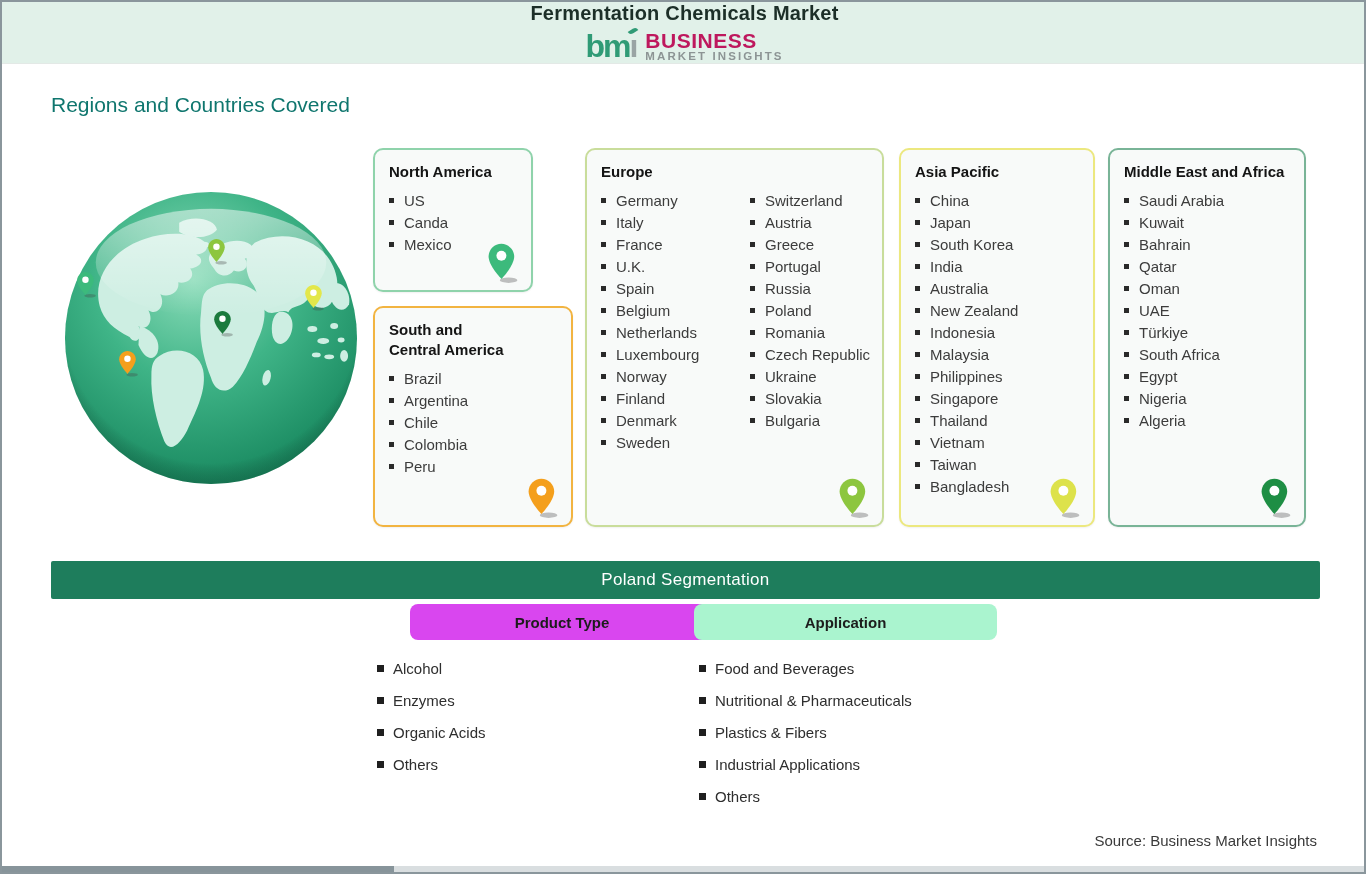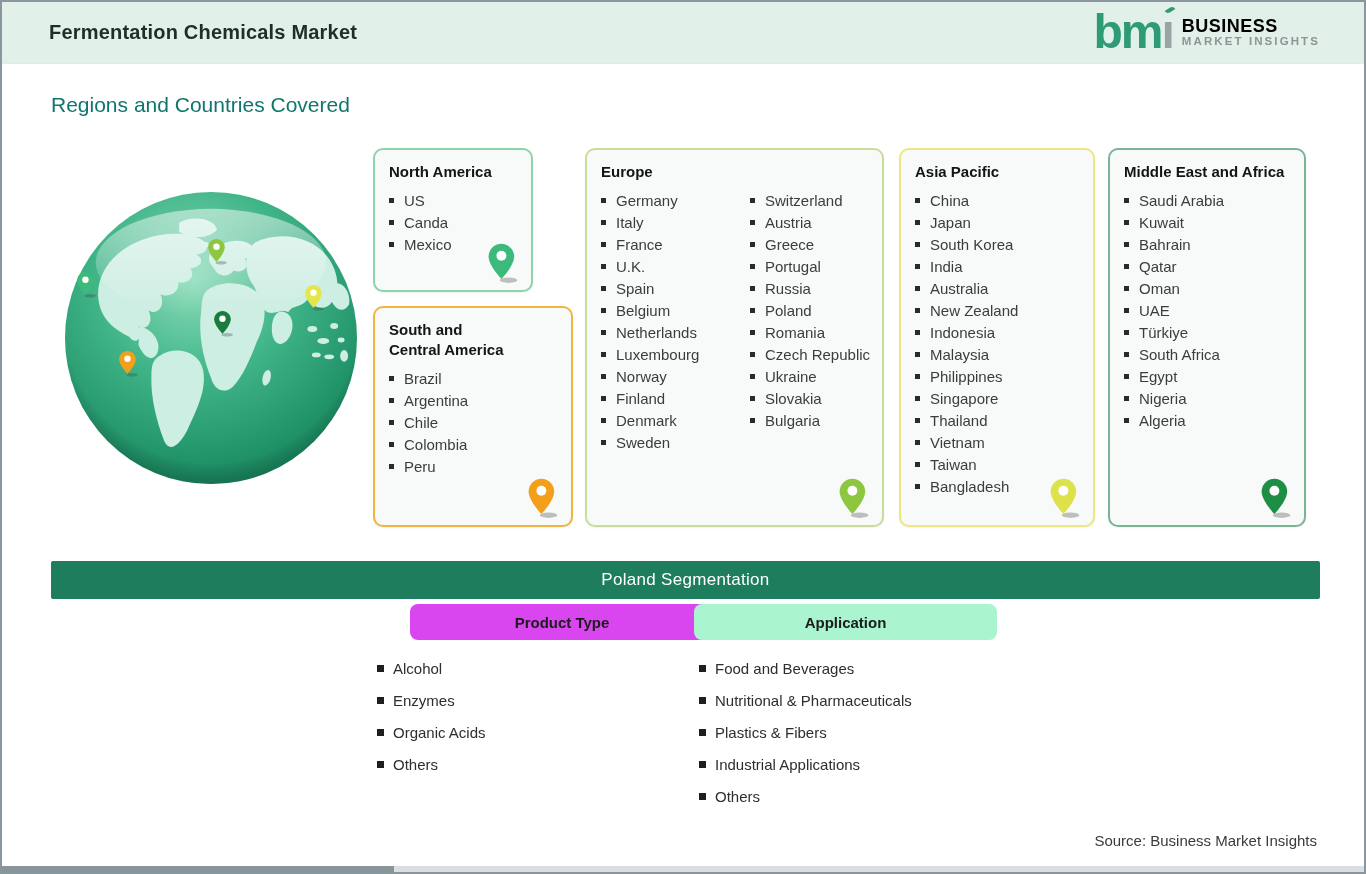--- a/index.html
+++ b/index.html
@@ -10,28 +10,28 @@
   }
   
   .header{
     position:absolute;left:0;top:0;right:0;height:62px;
     display:flex;align-items:center;justify-content:space-between;
     padding:0 44px 0 47px;box-sizing:border-box;
     border-bottom:1px solid #e3e9e6;
   }
   .header-title{font-size:20px;font-weight:bold;color:#1c2f28;letter-spacing:.2px;}
   .logo{display:flex;align-items:center;gap:9px;}
-  .logo-mark{position:relative;font-size:48px;font-weight:bold;color:#2f9b76;line-height:.85;letter-spacing:-2px;}
+  .logo-mark{position:relative;font-size:32px;font-weight:bold;color:#2f9b76;line-height:.85;letter-spacing:-2px;}
   .logo-mark .logo-i{color:#9aa4a4;}
   .logo-leaf{
     position:absolute;right:-2px;top:-4px;width:10px;height:4px;background:#2f9b76;
     border-radius:0 4px 0 4px;transform:rotate(-32deg);
   }
   .logo-text{display:flex;flex-direction:column;line-height:1.02;}
-  .logo-line1{font-size:18px;font-weight:bold;color:#000000;letter-spacing:.5px;}
+  .logo-line1{font-size:21px;font-weight:bold;color:#be185d;letter-spacing:.5px;}
   .logo-line2{font-size:11.5px;font-weight:bold;color:#8c9494;letter-spacing:2.1px;}
   
   .section-title{position:absolute;left:49px;top:91px;font-size:21px;color:#0f766e;}
   
   .globe{position:absolute;left:60px;top:187px;width:298px;height:298px;}
   .globe svg{display:block;width:100%;height:100%;}
   .globe-pin{position:absolute;width:21px;height:27px;}
   .globe-pin svg,.card-pin svg{display:block;width:100%;height:100%;}
   
   .card{
@@ -72,21 +72,21 @@
   
   .source{position:absolute;right:47px;top:830px;font-size:15px;color:#3a3a3a;}
   .scroll-track{position:absolute;left:0;right:0;bottom:0;height:6px;background:#d9dee0;}
   .scroll-thumb{position:absolute;left:0;bottom:0;height:6px;width:392px;background:#87949a;}
 </style>
 </head>
 <body>
 
 <div class="frame">
 
-  <div class="header" style="background-color: rgb(225, 241, 233);">
+  <div class="header" style="background-color: rgb(225, 241, 233); flex-direction: column;">
     <div class="header-title">Fermentation Chemicals Market</div>
     <div class="logo">
       <div class="logo-mark"><span>bm</span><span class="logo-i">ı</span><span class="logo-leaf"></span></div>
       <div class="logo-text">
         <span class="logo-line1">BUSINESS</span>
         <span class="logo-line2">MARKET INSIGHTS</span>
       </div>
     </div>
   </div>
 

